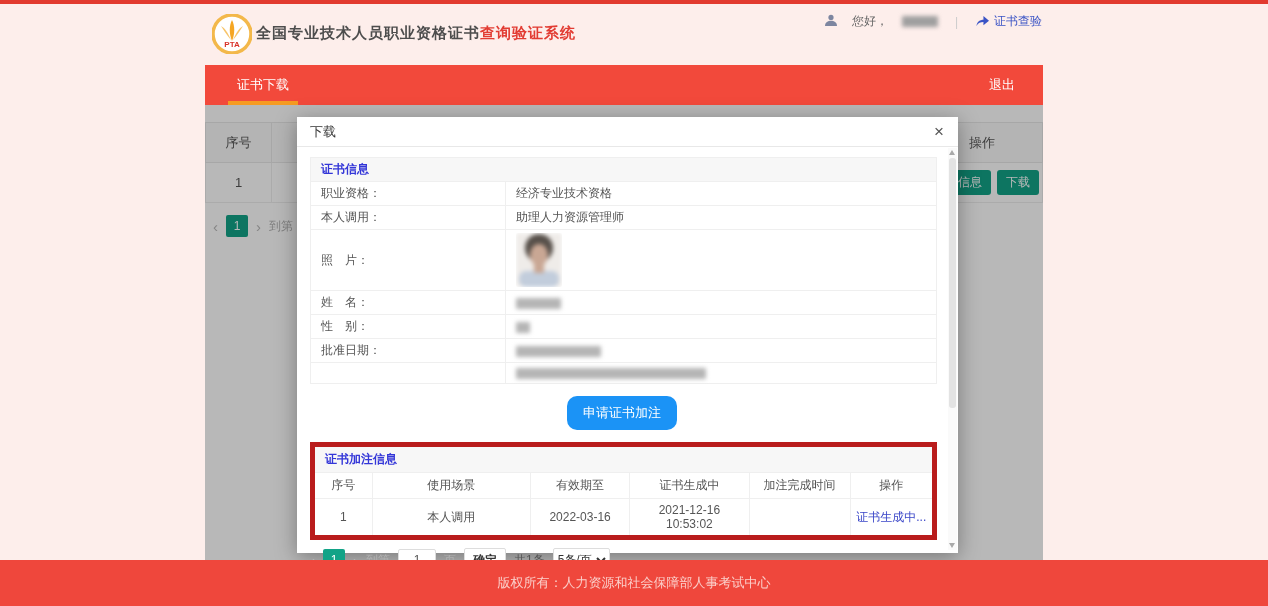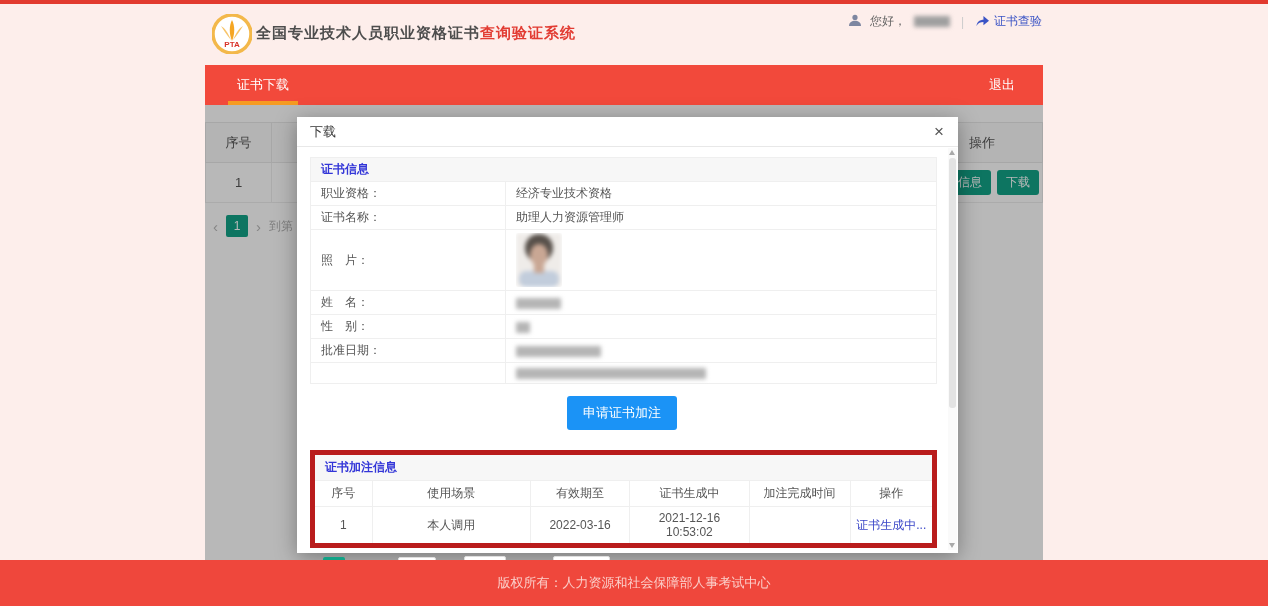--- a/index.html
+++ b/index.html
@@ -4,21 +4,21 @@
 <style>
   * { margin:0; padding:0; box-sizing:border-box; }
   body { font-family:"Liberation Sans", sans-serif; }
   .page { position:relative; width:1268px; height:606px; background:#fdeeeb; overflow:hidden; font-family:"Liberation Sans", sans-serif; }
   .topbar { position:absolute; top:0; left:0; width:1268px; height:4px; background:#e23a2f; }
 
   
   .logo { position:absolute; left:212px; top:14px; width:40px; height:31px; }
   .site-title { position:absolute; left:256px; top:24px; font-size:15px; font-weight:bold; color:#4d4d4d; letter-spacing:1px; white-space:nowrap; }
   .site-title .accent { color:#e23c33; }
-  .user-area { position:absolute; top:13px; right:226px; display:flex; align-items:center; gap:8px; font-size:12px; color:#666; }
+  .user-area { position:absolute; top:13px; right:226px; display:flex; align-items:center; gap:14px; font-size:12px; color:#666; }
   .blur-sm { display:inline-block; width:36px; height:11px; background:#9f9f9f; filter:blur(2px); border-radius:1px; }
   .sep { color:#ccc; margin:0 3px; }
   .verify-link { color:#3a53c5; text-decoration:none; display:flex; align-items:center; gap:4px; }
 
   
   .navbar { position:absolute; left:205px; top:65px; width:838px; height:40px; background:#f2493b; display:flex; align-items:center;justify-content:flex-end; }
   .nav-tab { position:relative; margin-left:23px; width:70px; height:40px; line-height:40px; text-align:center; color:#fff; font-size:13px; cursor:pointer; }
   .nav-underline { position:absolute; bottom:0; left:0; width:70px; height:4px; background:#f59b22; }
   .logout { margin-left:auto; margin-right:28px; color:#fff; font-size:13px; cursor:pointer; }
 
@@ -40,21 +40,21 @@
   .modal-body { position:relative; padding:10px 24px 0 13px; }
   .info-table { width:627px; border-collapse:collapse; font-size:12px; color:#555; border:1px solid #e8e8e8; }
   .info-table td { border:1px solid #efefef; padding:3px 10px; height:20px; }
   .info-table .sect { background:#f7f7f7; color:#3336d8; font-weight:bold; height:21px; }
   .info-table .lbl { width:195px; }
   .blur { display:inline-block; height:11px; background:#b5b5b5; filter:blur(2px); border-radius:1px; vertical-align:middle; }
   .w45{width:45px;} .w135{width:135px;} .w14{width:14px;} .w65{width:65px;} .w85{width:85px;} .w190{width:190px;}
   .photo { width:46px; height:54px; overflow:hidden; border-radius:2px; }
   .photo svg { filter:blur(2px); }
   .photo-cell { height:54px !important; }
-  .apply-btn { display:block; margin:12px auto 20px auto; background:#1b93f6; color:#fff; border:none; padding:8px 16px; font-size:13px; border-radius:3px; cursor:pointer; font-family:"Liberation Sans", sans-serif; }
+  .apply-btn { display:block; margin:12px auto 12px auto; background:#1b93f6; color:#fff; border:none; padding:8px 16px; font-size:13px; border-radius:10px; cursor:pointer; font-family:"Liberation Sans", sans-serif; }
   .anno-table { width:627px; border-collapse:collapse; font-size:12px; color:#555; border:5px solid #b91c1c; text-align:center; }
   .anno-table td, .anno-table th { border:1px solid #efefef; padding:4px 4px; font-weight:normal; }
   .anno-table .sect { background:#f7f7f7; color:#3336d8; font-weight:bold; text-align:left; padding-left:10px; height:21px; }
   .anno-table th { height:24px; }
   .anno-table td { height:20px; }
   .gen-link { color:#3a46c8; text-decoration:none; cursor:pointer; }
   .pagination { display:flex; align-items:center; gap:8px; margin-top:8px; font-size:12px; color:#b0b0b0; }
   .goto-input { width:38px; height:22px; border:1px solid #ddd; border-radius:2px; text-align:center; font-size:12px; color:#555; font-family:"Liberation Sans", sans-serif; }
   .confirm-btn { height:24px; padding:0 8px; border:1px solid #ddd; border-radius:2px; background:#fff; font-weight:bold; font-size:12px; color:#333; cursor:pointer; font-family:"Liberation Sans", sans-serif; }
   .total { color:#555; }
@@ -146,21 +146,21 @@
       <table class="info-table">
         <tbody>
             <tr>
               <td class="sect" colspan="2">证书信息</td>
             </tr>
         <tr>
           <td class="lbl">职业资格：</td>
           <td>经济专业技术资格</td>
         </tr>
         <tr>
-          <td class="lbl">证书名称：</td>
+          <td class="lbl">本人调用：</td>
           <td>助理人力资源管理师</td>
         </tr>
         <tr>
           <td class="lbl photo-cell">照　片：</td>
           <td class="photo-cell">
             <div class="photo">
               <svg width="46" height="54" viewBox="0 0 46 54">
                 <rect width="46" height="54" fill="#efece9"></rect>
                 <ellipse cx="23" cy="15" rx="14" ry="14" fill="#57504a"></ellipse>
                 <ellipse cx="23" cy="22" rx="9" ry="11" fill="#c9a794"></ellipse>

